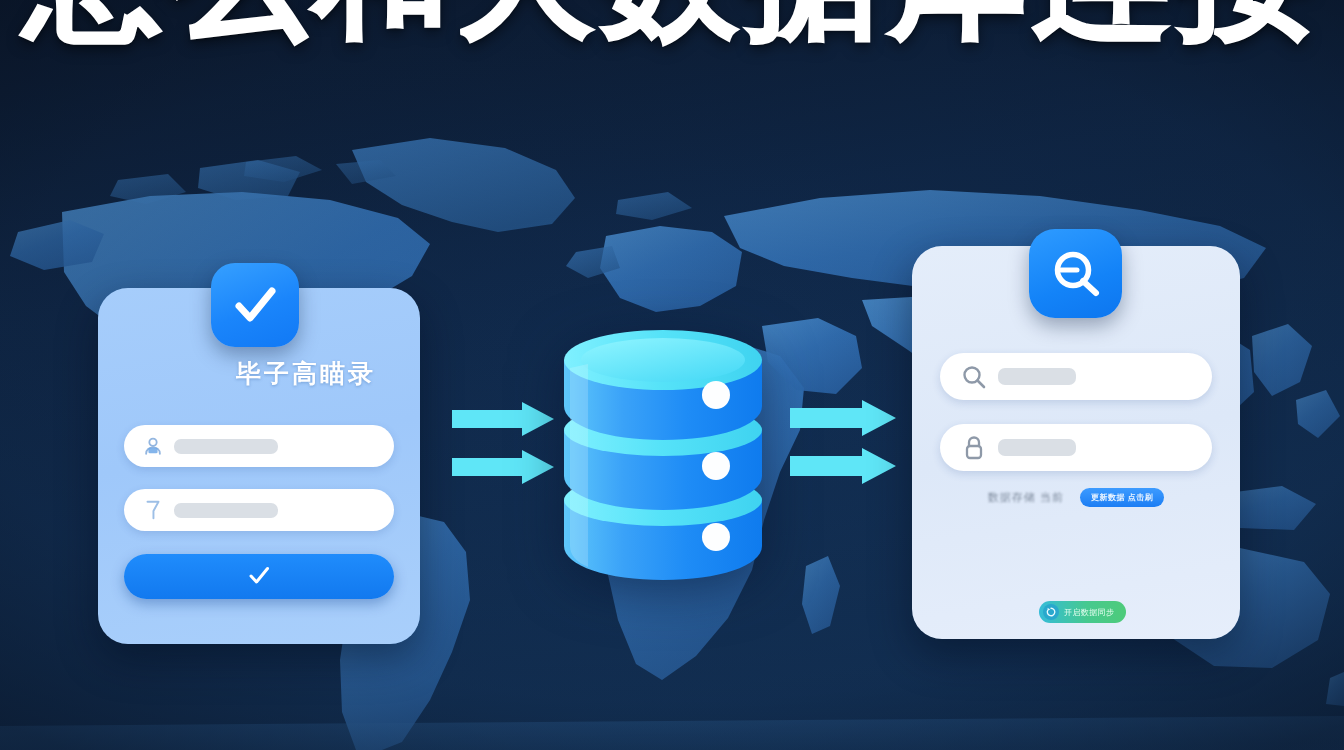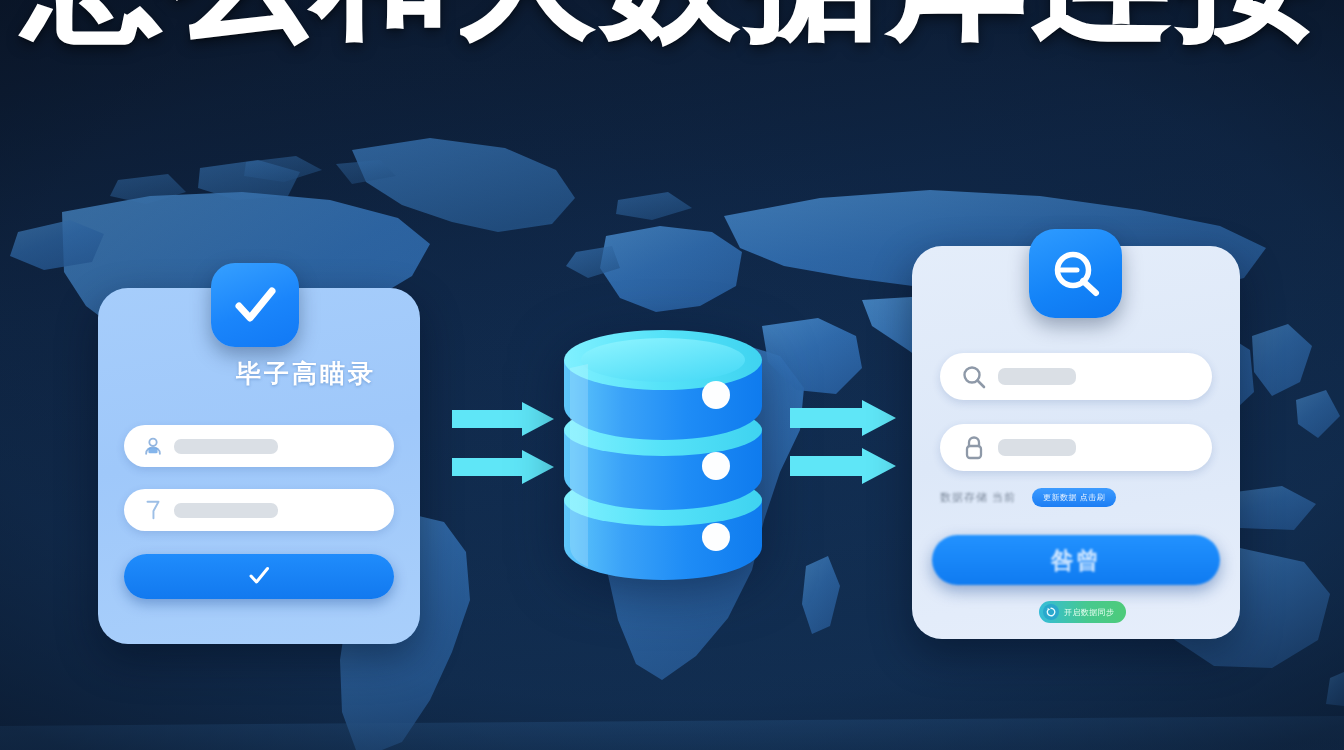--- a/index.html
+++ b/index.html
@@ -180,40 +180,41 @@
 
   
   #right-meta-row {
     position: absolute;
     left: 940px;
     top: 485px;
     width: 272px;
     height: 24px;
     display: flex;
     align-items: center;
-    justify-content: flex-start;
+    justify-content: center;
     gap: 16px;
   }
   #right-meta-text {
     color: #7d8a9c;
     font-size: 11px;
     letter-spacing: 1px;
     filter: blur(0.85px);
     white-space: nowrap;
   }
   #right-meta-badge {
     background: linear-gradient(180deg, #3d9bff 0%, #1c7ef4 100%);
     color: #eaf4ff;
     font-size: 8px;
     letter-spacing: 0.5px;
     padding: 4px 11px;
     border-radius: 999px;
     filter: blur(0.7px);
     white-space: nowrap;
     cursor: pointer;
+    font-weight: bold;
   }
 
   
   #right-primary-button {
     position: absolute;
     left: 932px;
     top: 535px;
     width: 288px;
     height: 50px;
     border: 0;
@@ -502,21 +503,20 @@
       </svg>
     </span>
     <span class="pill-value"></span>
   </div>
 
   <div id="right-meta-row">
     <span id="right-meta-text">数据存储 当前</span>
     <span id="right-meta-badge">更新数据 点击刷</span>
   </div>
 
-  <button id="right-primary-button">咎曾</button>
 
   <div id="right-status-chip">
     <span class="chip-dot">
       <svg width="10" height="10" viewBox="0 0 12 12" aria-hidden="true">
         <path d="M6 1.5 A4.5 4.5 0 1 1 2.4 3.4" fill="none" stroke="#eafaff" stroke-width="1.6" stroke-linecap="round"></path>
         <path d="M1.6 1 L2.6 3.8 L5.3 3.1 Z" fill="#eafaff"></path>
       </svg>
     </span>
     <span class="chip-label">开启数据同步</span>
   </div>

